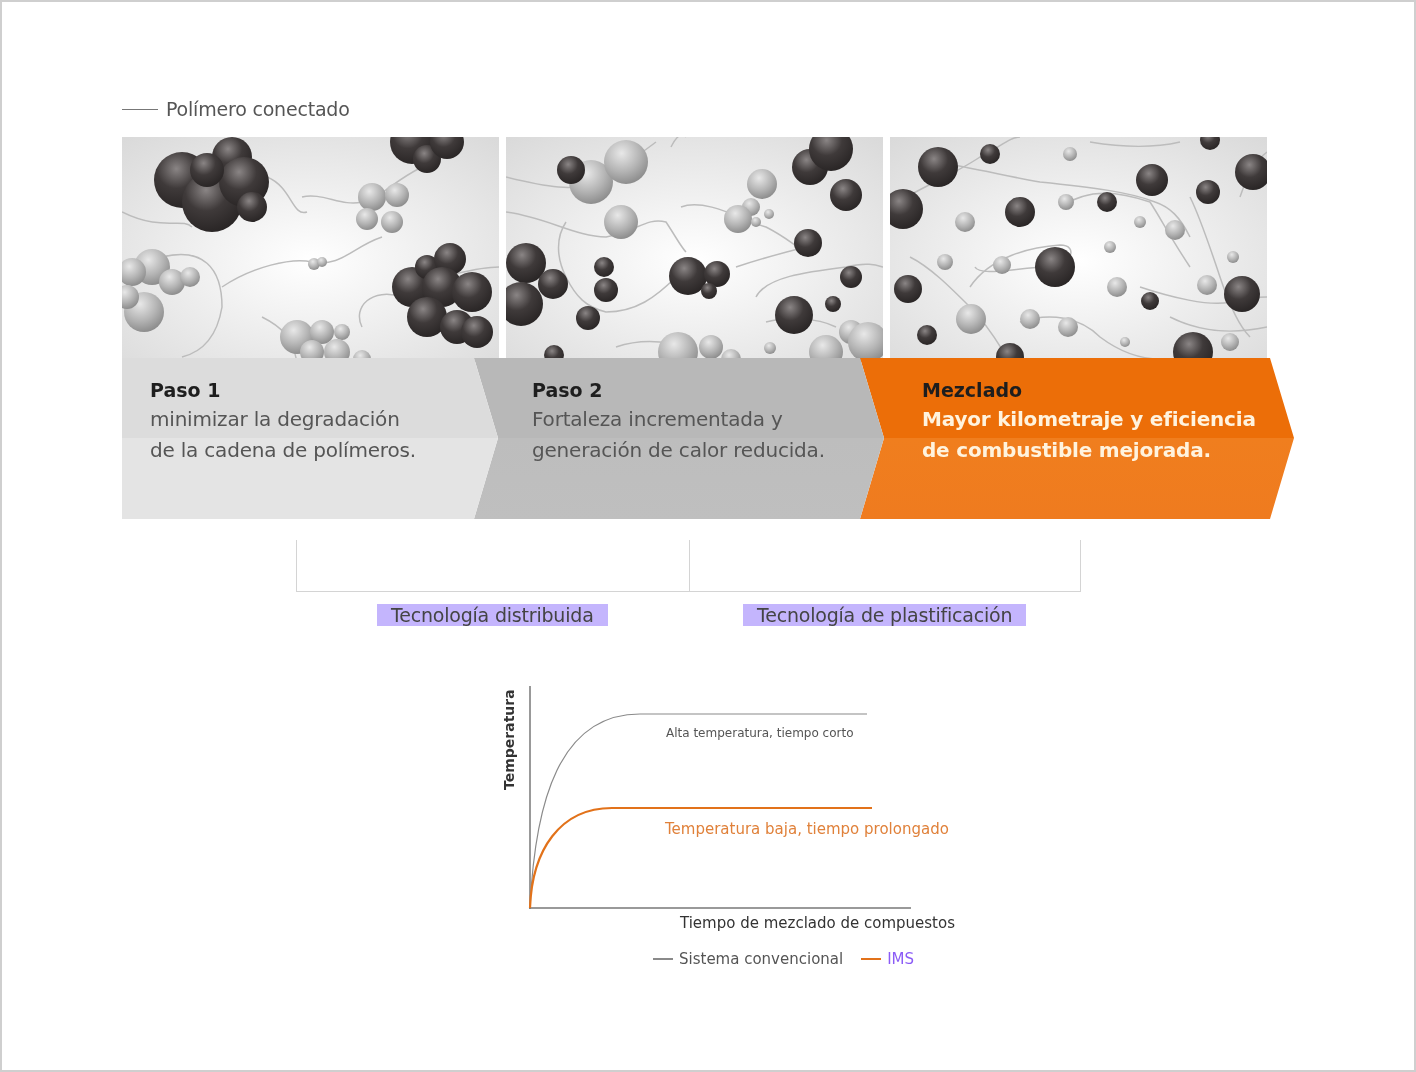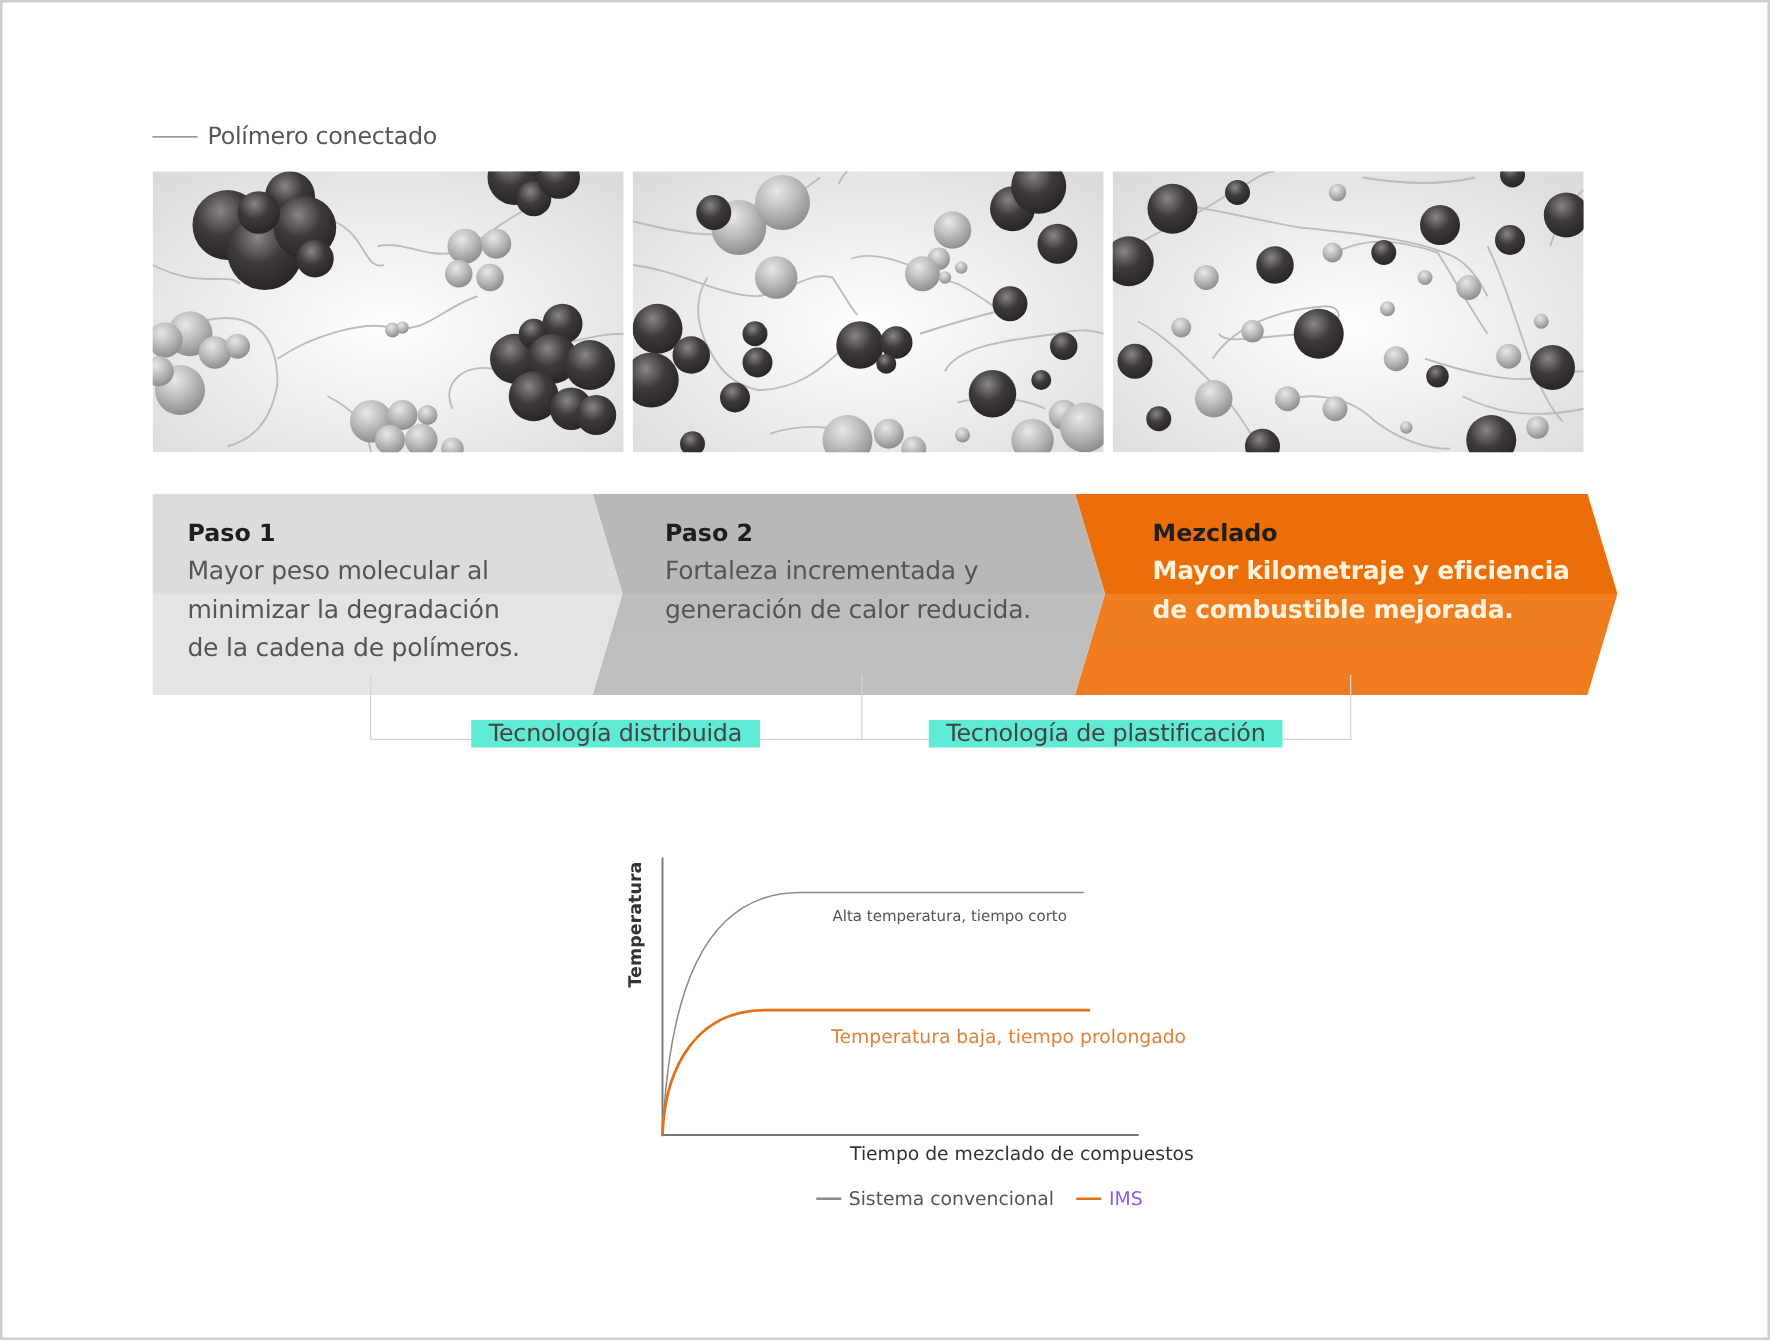--- a/index.html
+++ b/index.html
@@ -7,28 +7,28 @@
   body { position: relative; font-family: "DejaVu Sans", "Liberation Sans", sans-serif; color: #444; }
   .frame { position: absolute; left: 0; top: 0; width: 1416px; height: 1072px; border: 2px solid #cfcfcf; }
 
   .legend-top { position: absolute; left: 122px; top: 98px; display: flex; align-items: center; justify-content: flex-end; }
   .legend-top .dash { width: 36px; height: 1px; background: #777; margin-right: 8px; }
   .legend-top .lbl { font-size: 19px; color: #555; letter-spacing: -0.2px; }
 
   .panel { position: absolute; top: 137px; width: 377px; height: 225px; overflow: hidden; }
   .panel svg { display: block; }
 
-  .steps { position: absolute; left: 122px; top: 395px; width: 1172px; height: 186px; }
+  .steps { position: absolute; left: 122px; top: 358px; width: 1172px; height: 186px; }
   .steps svg { position: absolute; left: 0; top: 0; }
   .step-text { position: absolute; top: 18px; }
   .step-title { font-size: 19px; font-weight: bold; color: #1e1e1e; line-height: 28px; }
   .step-body { font-size: 20px; line-height: 31px; color: #555; letter-spacing: -0.2px; }
   .step3 .step-body { color: #fff3de; font-weight: bold; }
 
-  .tech { position: absolute; top: 576px; font-size: 19px; color: #444; background: #5eead4; padding: 0 14px; letter-spacing: -0.2px; }
+  .tech { position: absolute; top: 604px; font-size: 19px; color: #444; background: #c4b5fd; padding: 0 14px; letter-spacing: -0.2px; }
   .bracket-line { position: absolute; background: #d4d4d4; }
 
   .chart { position: absolute; left: 490px; top: 680px; width: 500px; height: 300px; }
   .ylabel { position: absolute; left: 501px; top: 790px; transform-origin: left top; transform: rotate(-90deg); font-size: 14px; font-weight: bold; color: #333; }
   .xlabel { position: absolute; left: 680px; top: 914px; font-size: 15px; font-weight: normal; color: #333; }
   .annot1 { position: absolute; left: 666px; top: 726px; font-size: 12px; color: #555; }
   .annot2 { position: absolute; left: 665px; top: 820px; font-size: 15px; color: #e0813a; }
   .chart-legend { position: absolute; left: 653px; top: 950px; display: flex; align-items: flex-start; font-size: 15px; }
   .chart-legend .sw { width: 20px; height: 2px; margin-right: 6px; }
   .chart-legend .item { display: flex; align-items: center; margin-right: 18px; }
@@ -222,21 +222,20 @@
           <stop offset="0.5" stop-color="#bdbdbd"></stop>
           <stop offset="1" stop-color="#bfbfbf"></stop>
         </linearGradient>
     </defs>
     <polygon points="738,0 1148,0 1172,80 1148,161 738,161 762,80" fill="url(#g3)"></polygon>
     <polygon points="352,0 738,0 762,80 738,161 352,161 376,80" fill="url(#g2)"></polygon>
     <polygon points="0,0 352,0 376,80 352,161 0,161" fill="url(#g1)"></polygon>
   </svg>
   <div class="step-text" style="left:28px">
     <div class="step-title">Paso 1</div>
-    <div class="step-body">Mayor peso molecular al</div>
     <div class="step-body">minimizar la degradación</div>
     <div class="step-body">de la cadena de polímeros.</div>
   </div>
   <div class="step-text" style="left:410px">
     <div class="step-title">Paso 2</div>
     <div class="step-body">Fortaleza incrementada y</div>
     <div class="step-body">generación de calor reducida.</div>
   </div>
   <div class="step-text step3" style="left:800px">
     <div class="step-title">Mezclado</div>

